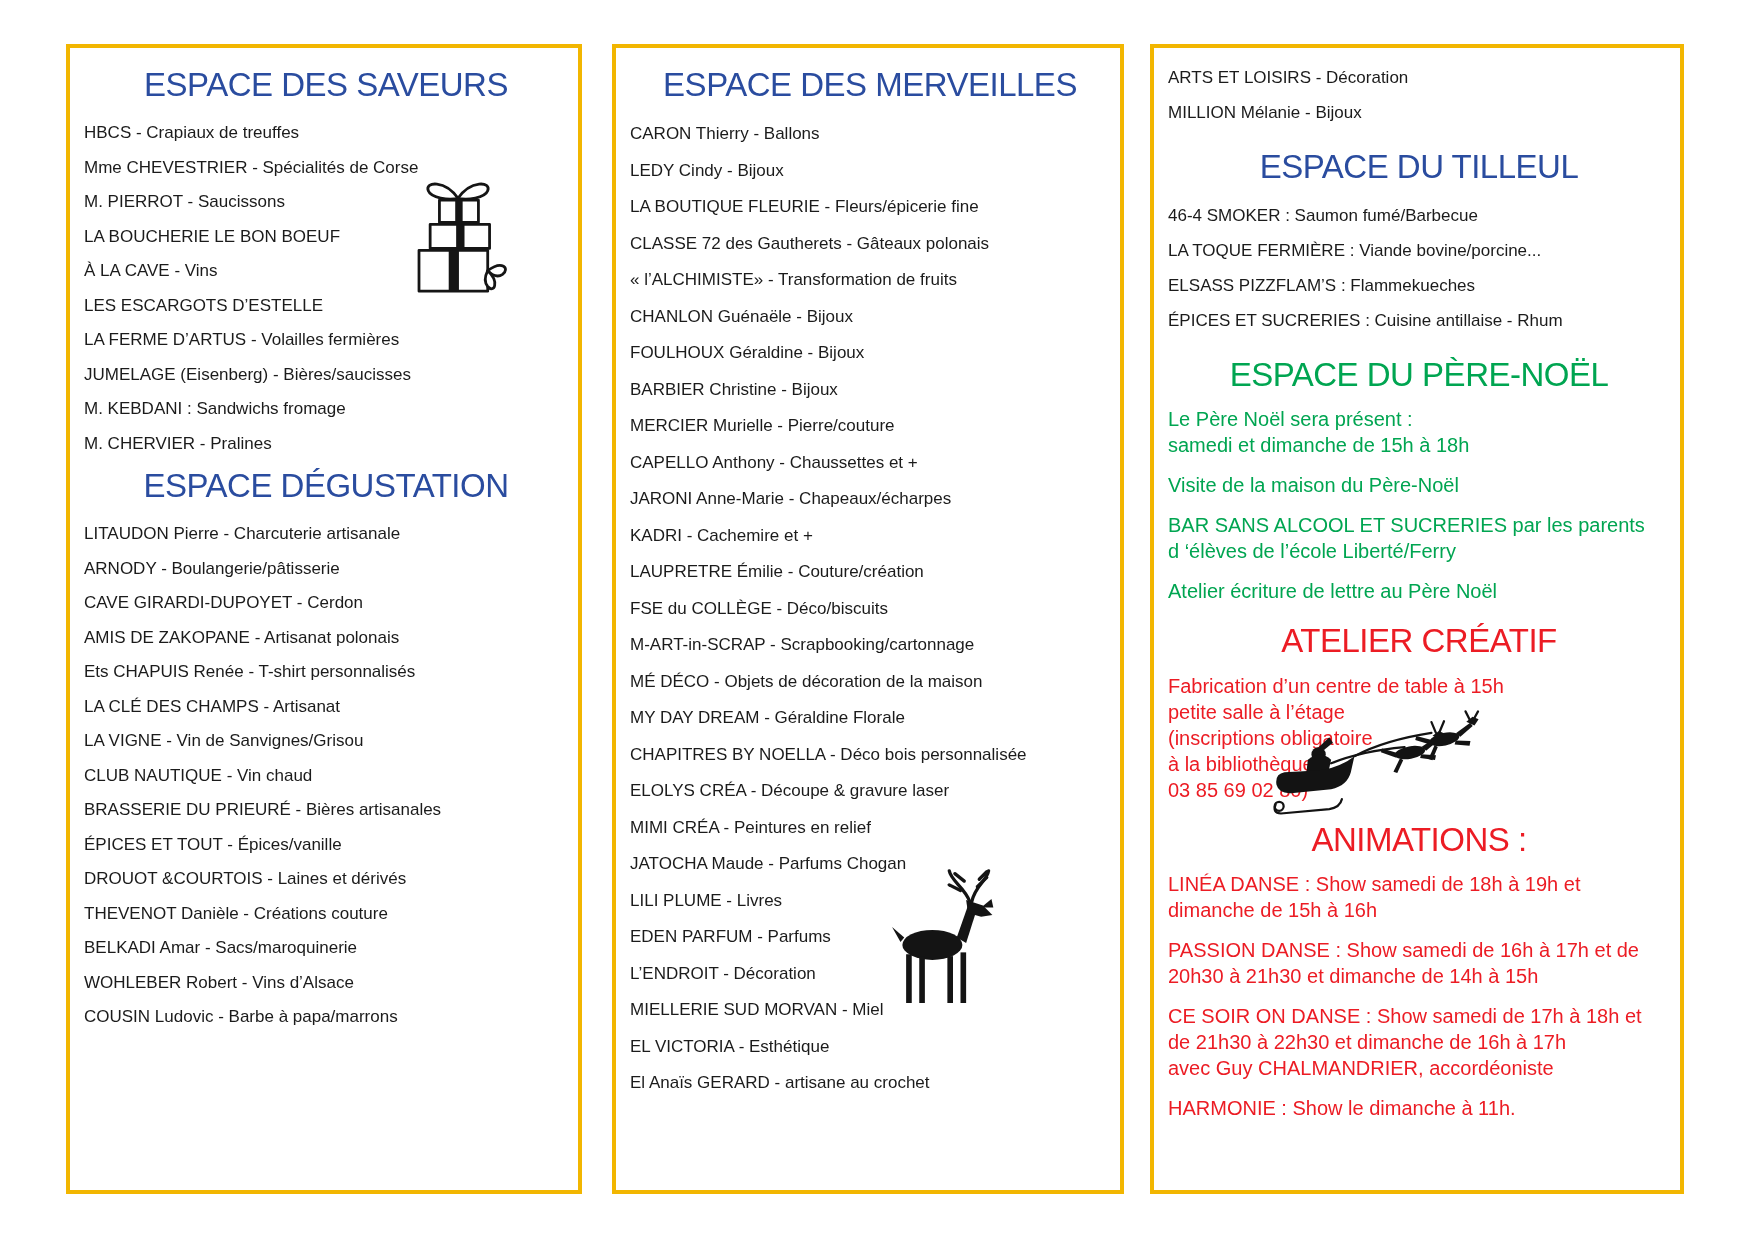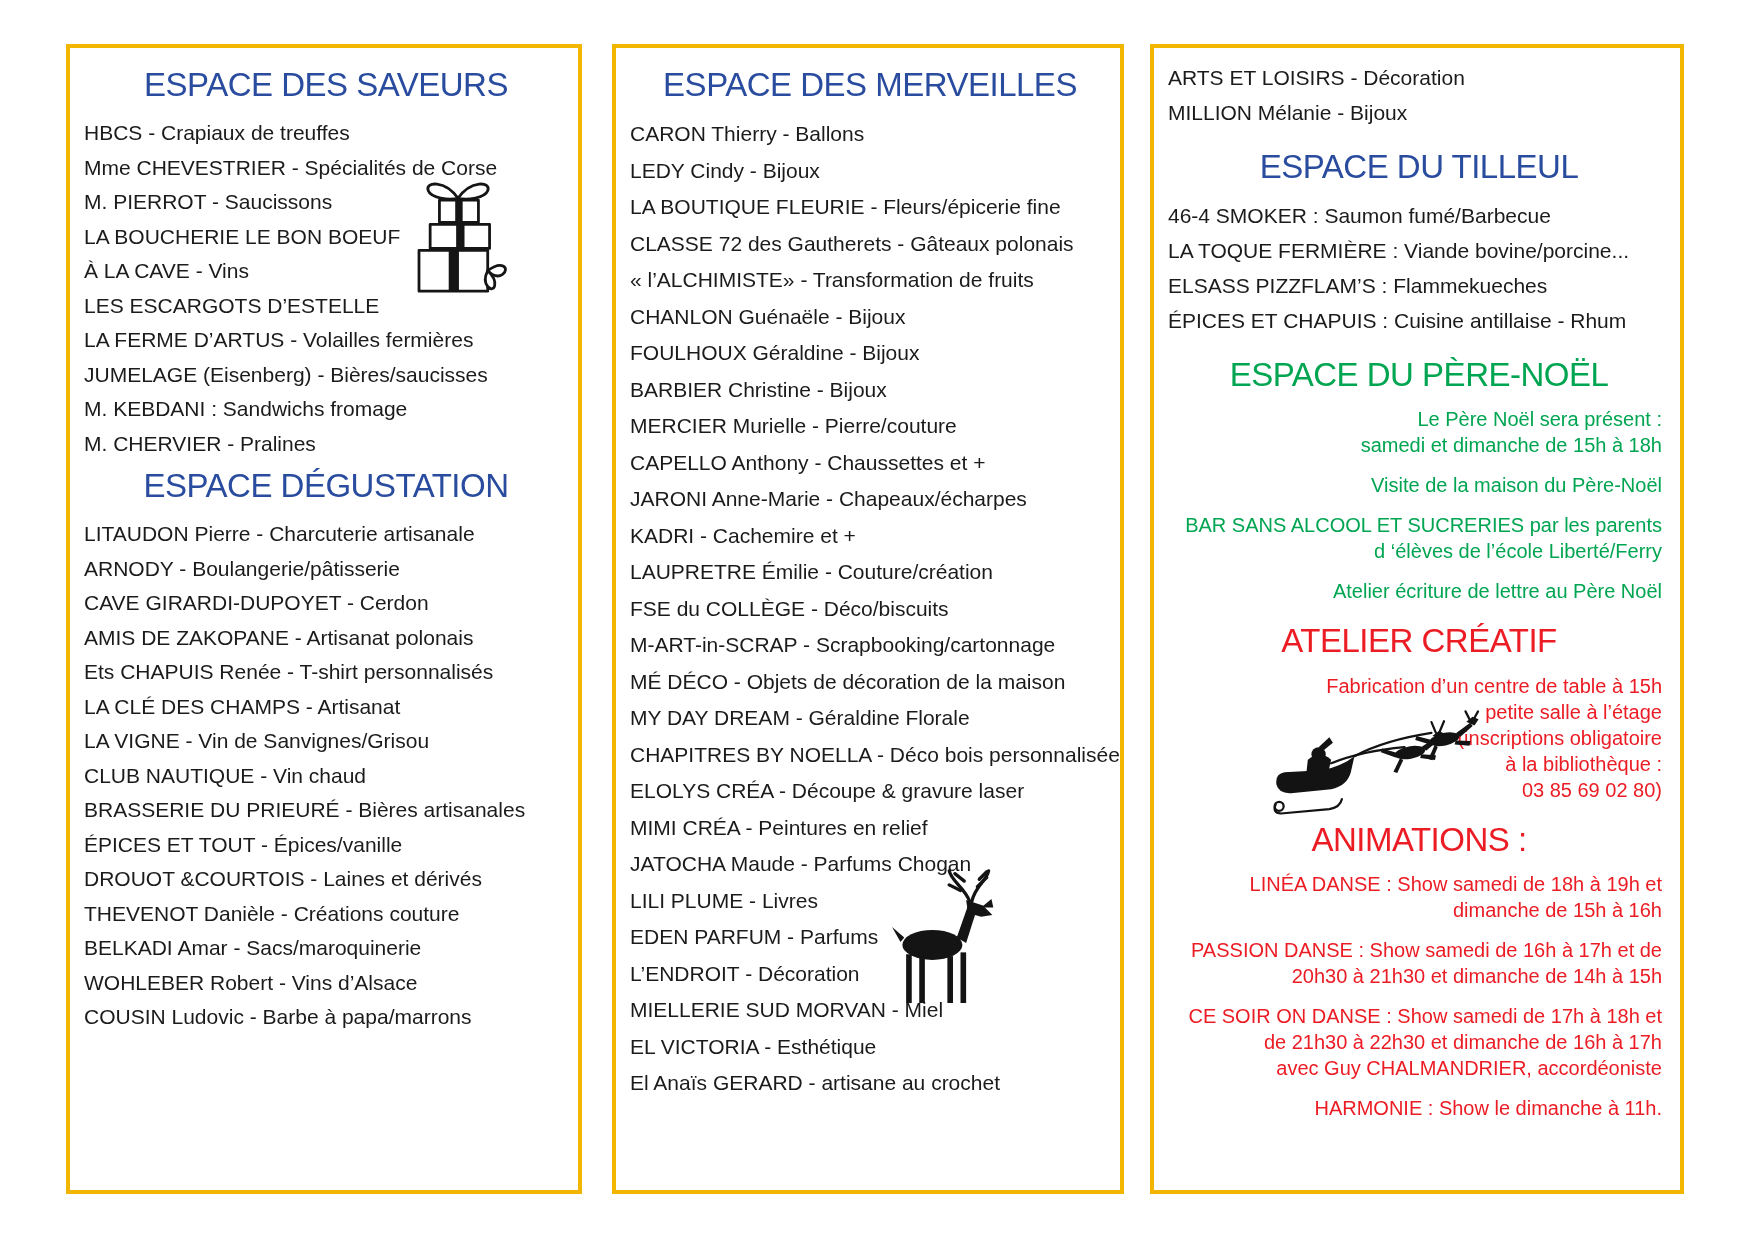--- a/index.html
+++ b/index.html
@@ -27,27 +27,27 @@
   .heading{
     font-size:33px;line-height:1.28;text-align:center;letter-spacing:-0.5px;
     margin:4px 0 10px;white-space:nowrap;
   }
   #col-3 .heading{margin-top:16px;}
   .heading.blue{color:var(--heading-blue);}
   .heading.green{color:var(--green);}
   .heading.red{color:var(--red);}
 
   .item{
-    font-size:21px;line-height:34.5px;color:var(--text);white-space:nowrap;
+    font-size:17px;line-height:34.5px;color:var(--text);white-space:nowrap;
   }
   #col-2 .item{line-height:36.5px;}
   #col-3 .item{line-height:35px;}
 
   .para{
-    font-size:20px;line-height:26px;margin:0 8px 14px;white-space:pre-line;text-align:right;
+    font-size:20px;line-height:26px;margin:0 0 14px;white-space:pre-line;
   }
   .para.green{color:var(--green);}
   .para.red{color:var(--red);}
 
   .icon{position:absolute;pointer-events:none;}
   .icon svg{display:block;width:100%;height:auto;}
   .icon-gifts{left:336px;top:128px;width:104px;}
   .icon-deer{left:262px;top:820px;width:120px;}
   .icon-sleigh{left:118px;top:658px;width:215px;}
 </style>
@@ -163,21 +163,21 @@
   </section>
 
   <section class="column" id="col-3">
     <div class="blocks">
         <div class="item">ARTS ET LOISIRS - Décoration</div>
         <div class="item">MILLION Mélanie  - Bijoux</div>
         <div class="heading blue">ESPACE DU TILLEUL</div>
         <div class="item">46-4 SMOKER : Saumon fumé/Barbecue</div>
         <div class="item">LA TOQUE FERMIÈRE : Viande bovine/porcine...</div>
         <div class="item">ELSASS PIZZFLAM’S :  Flammekueches</div>
-        <div class="item">ÉPICES ET CHAPUIS : Cuisine antillaise - Rhum</div>
+        <div class="item">ÉPICES ET SUCRERIES : Cuisine antillaise - Rhum</div>
         <div class="heading green">ESPACE DU PÈRE-NOËL</div>
         <div class="para green">Le Père Noël sera présent :
 samedi et dimanche de 15h à 18h</div>
         <div class="para green">Visite de la maison du Père-Noël</div>
         <div class="para green">BAR SANS ALCOOL ET SUCRERIES par les parents
 d ‘élèves de l’école Liberté/Ferry</div>
         <div class="para green">Atelier écriture de lettre au Père Noël</div>
         <div class="heading red">ATELIER CRÉATIF</div>
         <div class="para red">Fabrication d’un centre de table à 15h
 petite salle à l’étage

